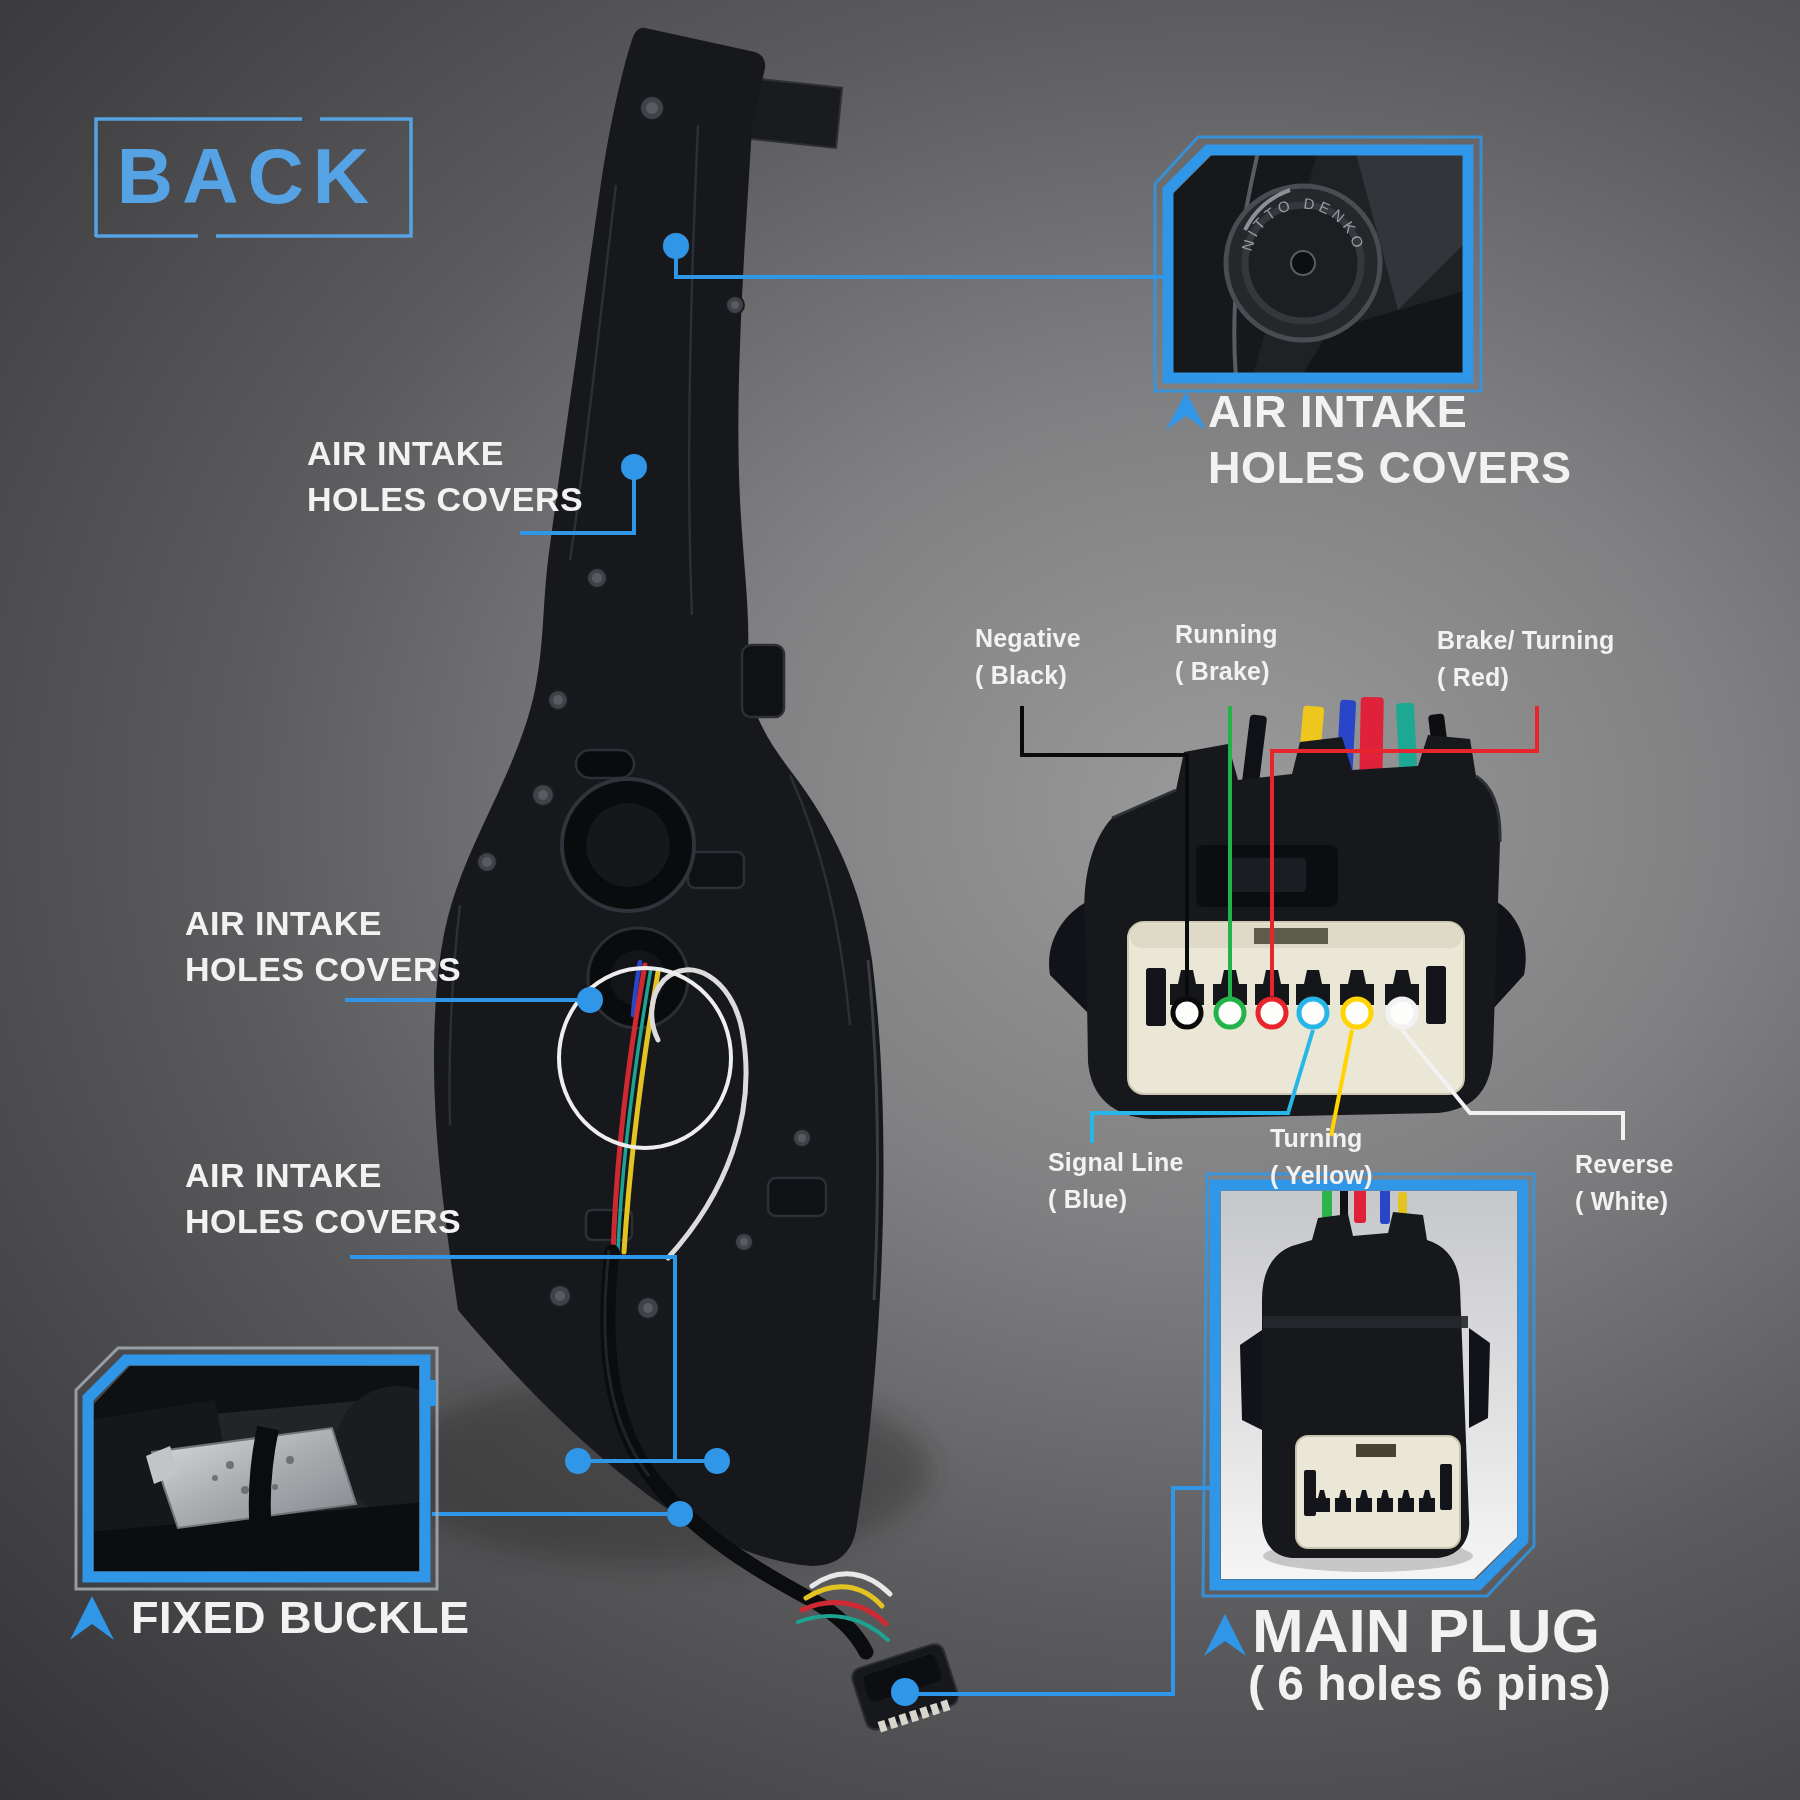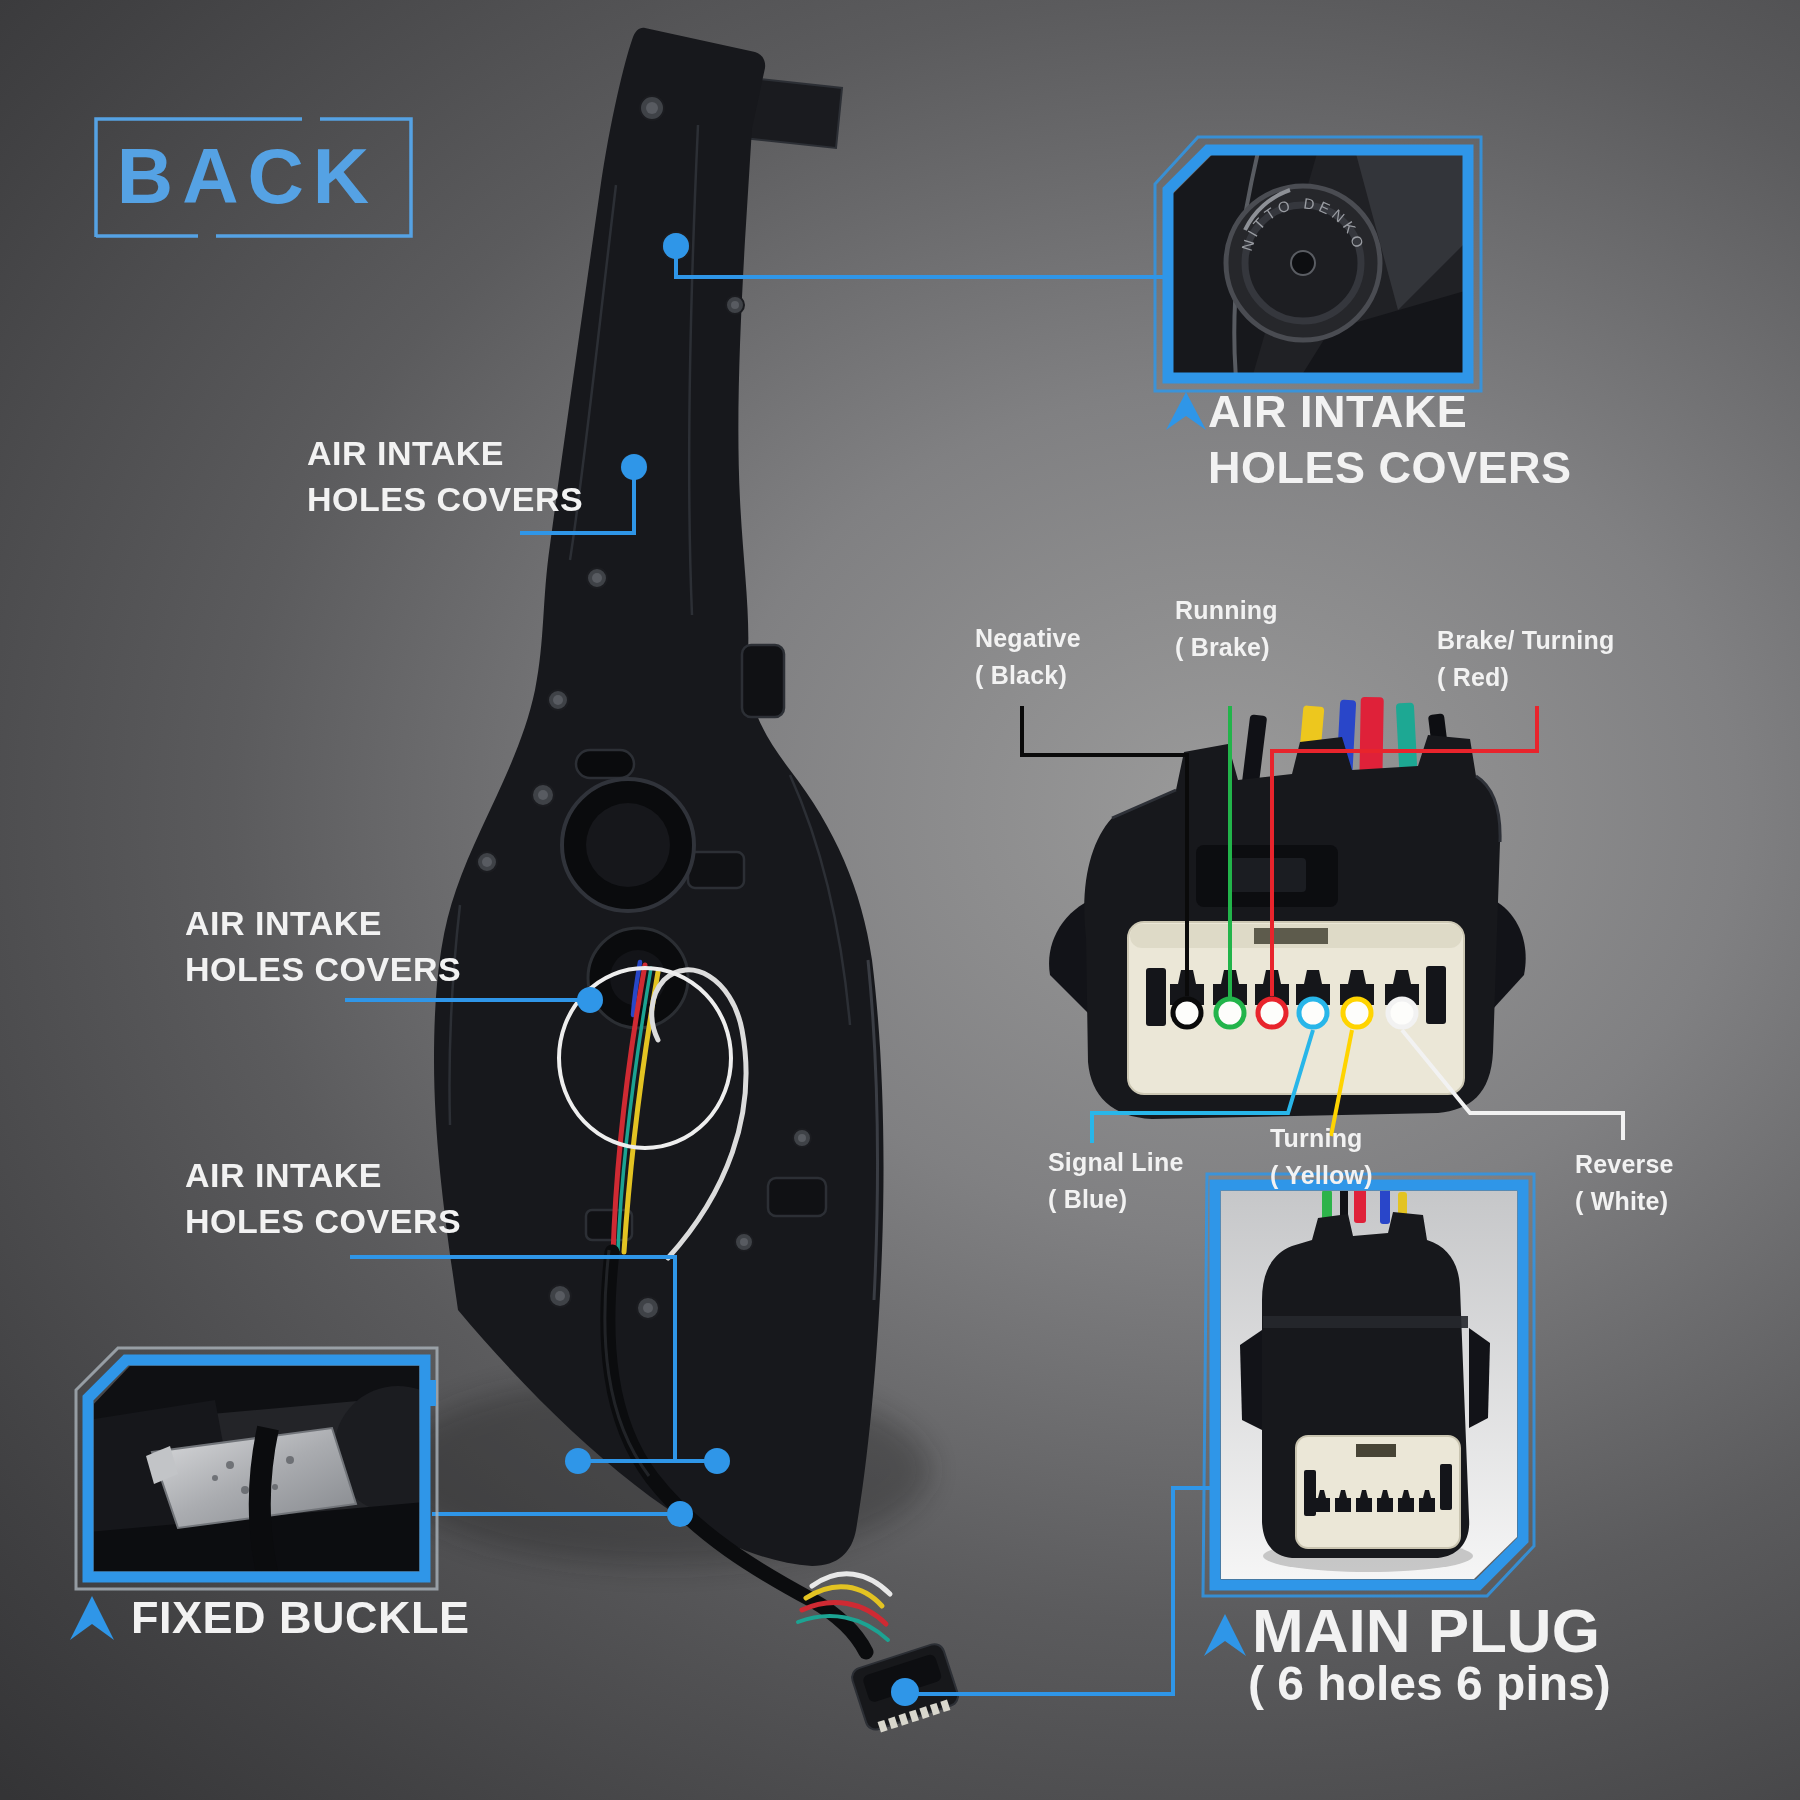--- a/index.html
+++ b/index.html
@@ -338,21 +338,21 @@
 </div>
 <div class="txt callout" style="left:185px;top:1152px">
   <div>AIR INTAKE</div>
   <div>HOLES COVERS</div>
 </div>
 
 <div class="txt wirelabel" style="left:975px;top:620px">
   <div>Negative</div>
   <div>( Black)</div>
 </div>
-<div class="txt wirelabel" style="left:1175px;top:592px">
+<div class="txt wirelabel" style="left:1175px;top:616px">
   <div>Running</div>
   <div>( Brake)</div>
 </div>
 <div class="txt wirelabel" style="left:1437px;top:622px">
   <div>Brake/ Turning</div>
   <div>( Red)</div>
 </div>
 <div class="txt wirelabel" style="left:1048px;top:1144px">
   <div>Signal Line</div>
   <div>( Blue)</div>

